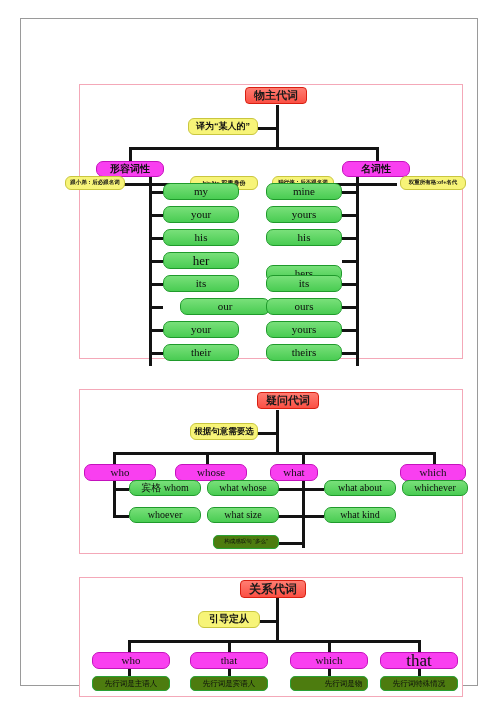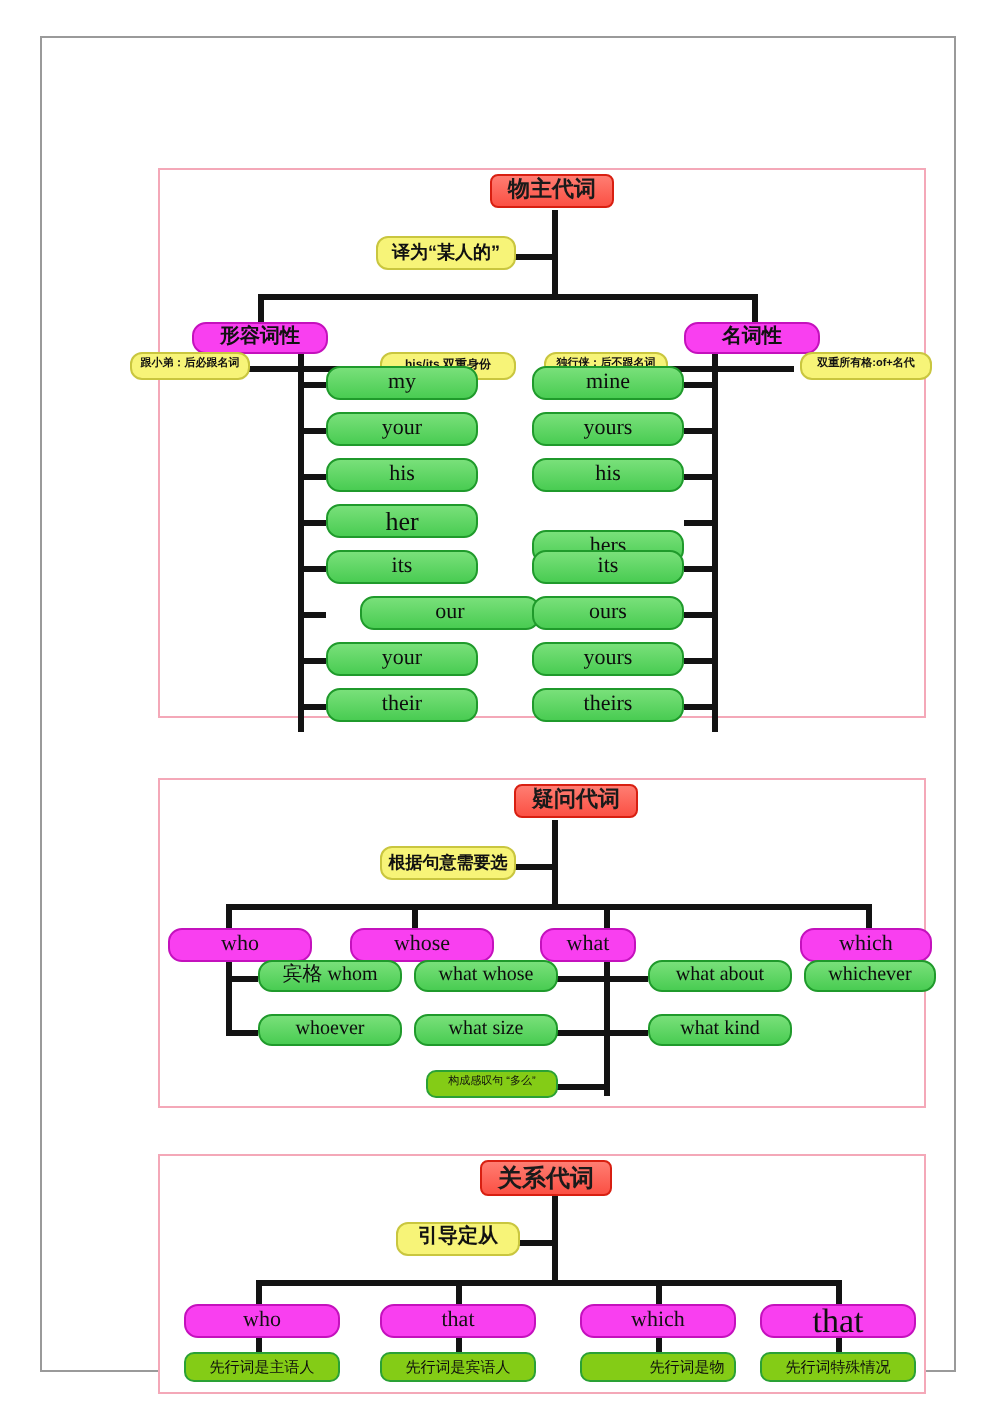--- a/index.html
+++ b/index.html
@@ -42,21 +42,21 @@
   .pink{
     background:#f93ff0;border:1.2px solid #c411bd;color:#111;
     border-radius:7px;
   }
   .green{
     background:linear-gradient(#79e07a,#49cc52);
     border:1.1px solid #1f9a2b;color:#0d0d0d;
     border-radius:7px;
   }
   .greenflat{
-    background:#84cc16;border:1px solid #2aa135;color:#0d0d0d;
+    background:#4d7c0f;border:1px solid #2aa135;color:#0d0d0d;
     border-radius:5px;
     font-family:"Liberation Sans","DejaVu Sans",sans-serif;
     text-align:right;
   }
   .cn{font-family:"Liberation Sans","DejaVu Sans",sans-serif;font-weight:bold;}
 
   
   .ln{position:absolute;background:#131313;}
   .lnv{width:3px;}
   .lnh{height:3px;}

